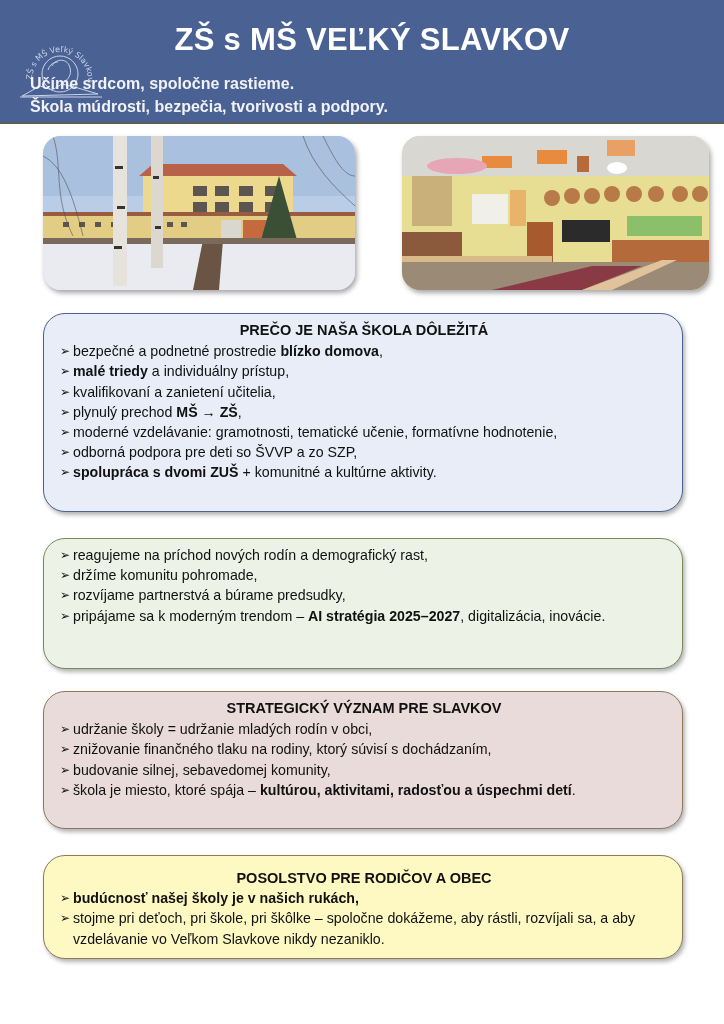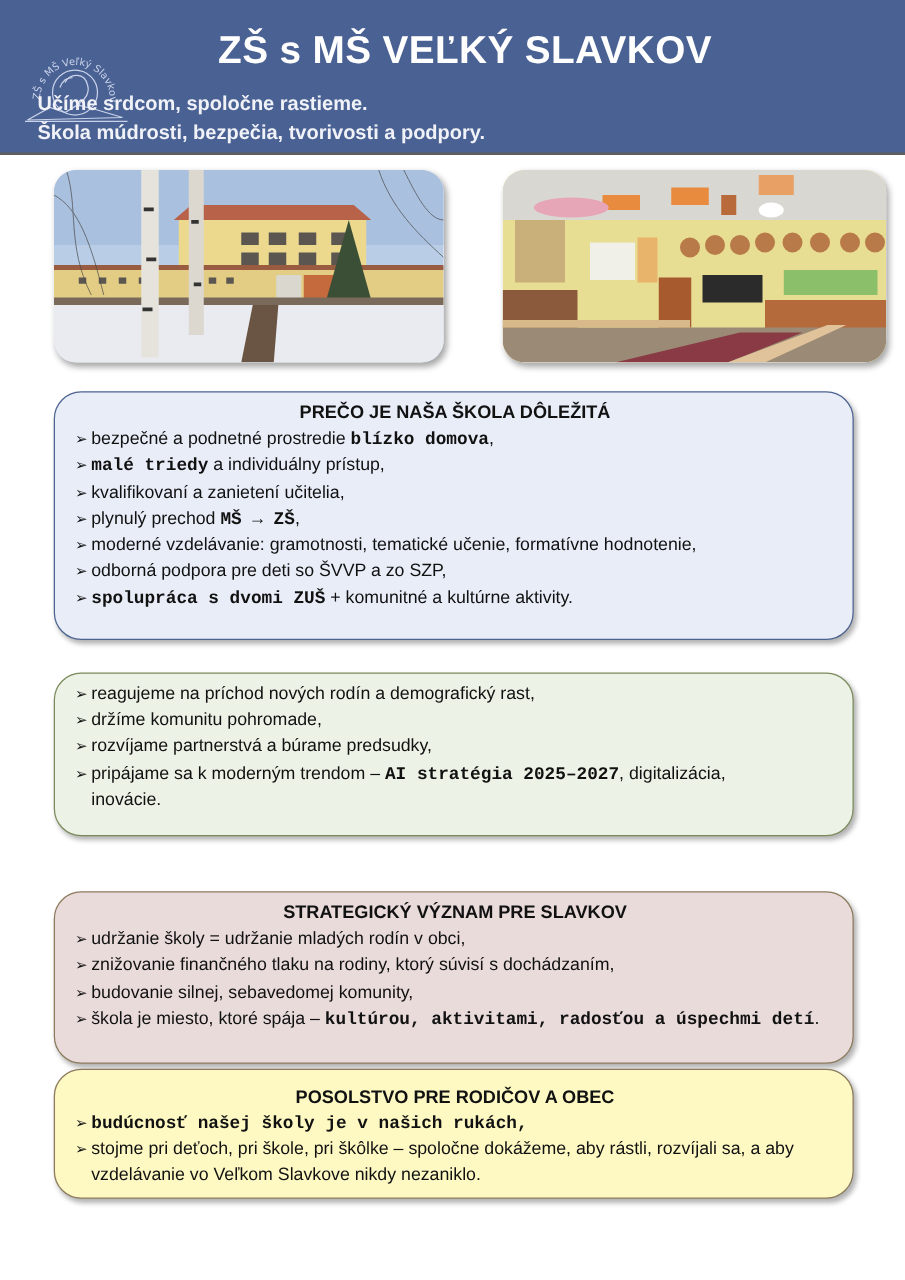--- a/index.html
+++ b/index.html
@@ -42,25 +42,25 @@
   }
   .box h2 {
     text-align: center; font-size: 14.5px; font-weight: bold; margin-bottom: 1px; color: #111;
   }
   .box ul { list-style: none; }
   .box li { position: relative; padding-left: 13px; }
   .box li::before {
     content: "\27A2"; position: absolute; left: 0; top: 0; font-size: 12px;
     font-family: "DejaVu Sans", sans-serif;
   }
-  .box b { font-weight: bold; font-family: Liberation Mono, monospace; }
+  .box b { font-weight: bold; }
 
   .box-blue { top: 313px; height: 199px; background: #e8edf8; border-color: #4c6390; }
   .box-green { top: 538px; height: 131px; background: #ecf2e6; border-color: #7a8a5a; }
-  .box-red { top: 713px; height: 138px; background: #eadbdb; border-color: #8c7a5c; }
+  .box-red { top: 691px; height: 138px; background: #eadbdb; border-color: #8c7a5c; }
   .box-peach { top: 855px; height: 104px; background: #fef9c3; border-color: #8c7a5c; }
   .box-peach h2 { margin-top: 6px; margin-bottom: 0; }
 </style>
 </head>
 <body>
 
 <div class="header">
   <div class="logo">
     <svg viewBox="0 0 86 60" width="86" height="60">
       <defs>

